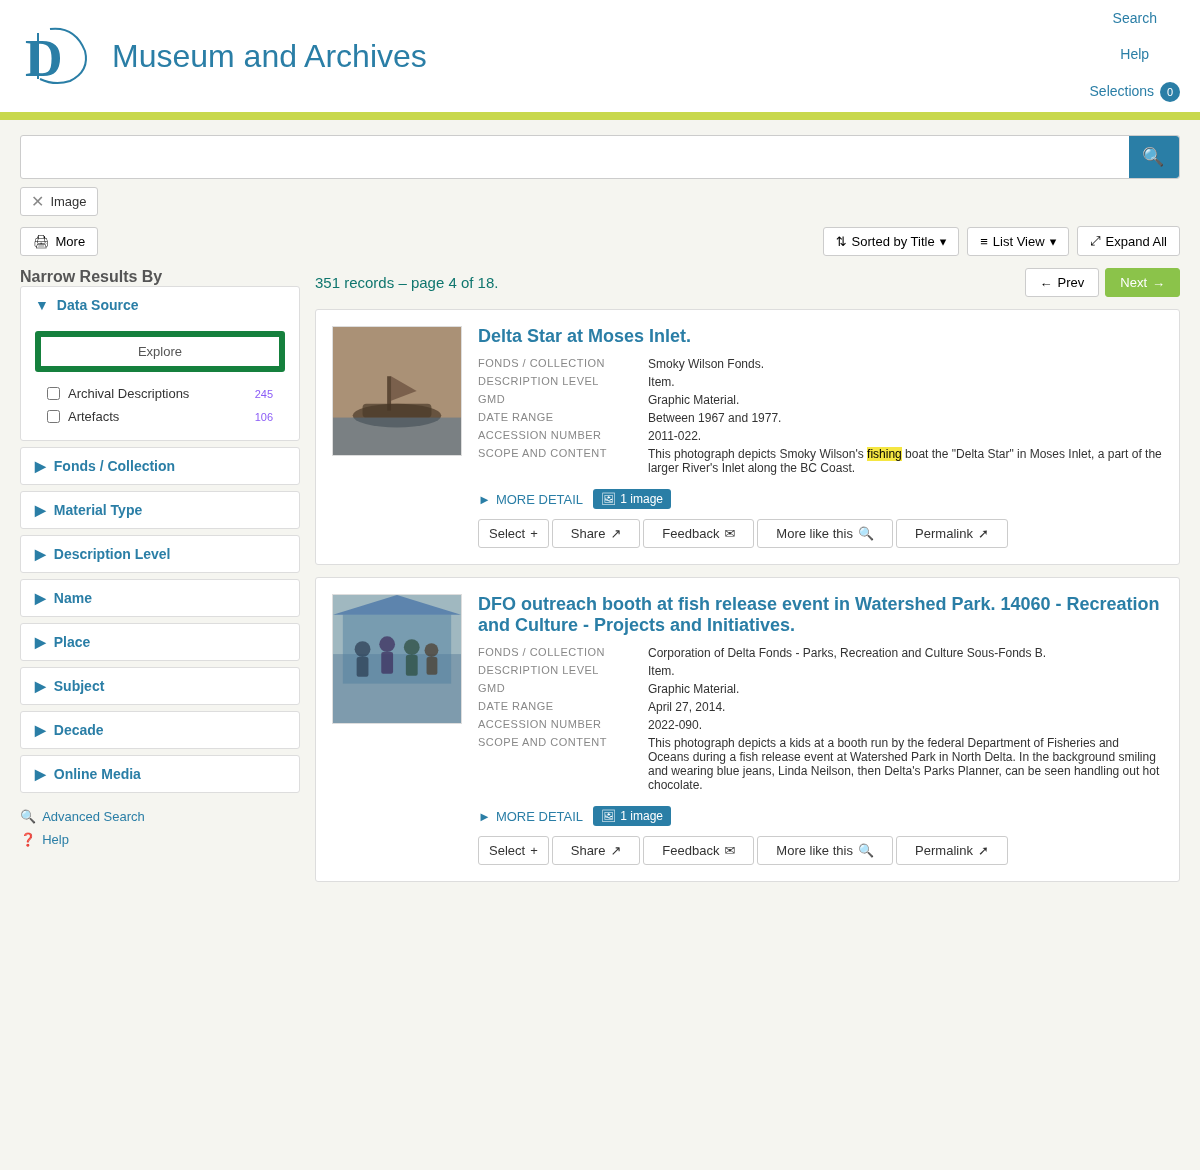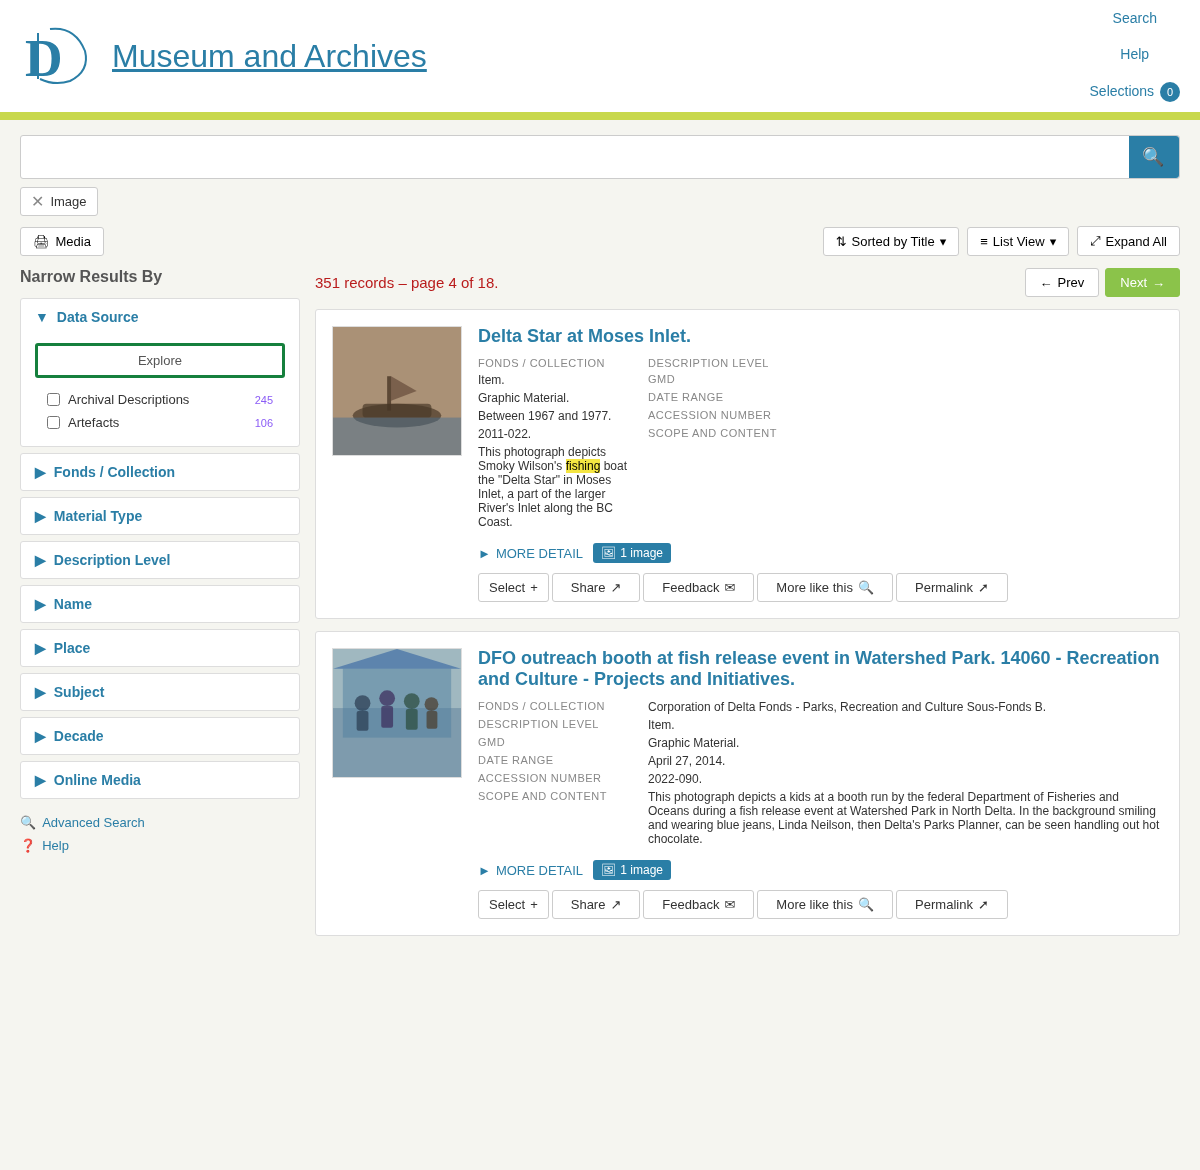--- a/index.html
+++ b/index.html
@@ -2,21 +2,21 @@
 <html><head>
   <meta charset="utf-8">
   <style>
     * { box-sizing: border-box; margin: 0; padding: 0; }
     body { font-family: Arial, sans-serif; font-size: 14px; background: #f5f5f0; color: #333; }
 
     
     .header { background: white; display: flex; align-items: center; justify-content: space-between; padding: 10px 20px; border-bottom: 3px solid #c8d84c; }
     .header-logo { display: flex; align-items: center; gap: 12px; }
     .logo-svg { width: 80px; height: 70px; }
-    .header-title { font-size: 32px; color: #2a7ea6; font-weight: normal; text-decoration: underline; }
+    .header-title { font-size: 32px; color: #2a7ea6; font-weight: normal; }
     .header-nav { display: flex; gap: 20px; align-items: center; flex-direction: column; }
     .header-nav a { color: #2a7ea6; text-decoration: none; font-size: 14px; }
     .selections-badge { background: #2a7ea6; color: white; border-radius: 50%; width: 20px; height: 20px; display: inline-flex; align-items: center; justify-content: center; font-size: 11px; margin-left: 2px; }
 
     
     .green-bar { background: #c8d84c; height: 5px; }
 
     
     .main { background: #f5f5f0; padding: 15px 20px; }
 
@@ -34,38 +34,38 @@
     .toolbar { display: flex; align-items: center; justify-content: space-between; margin-bottom: 12px; }
     .print-btn { display: flex; align-items: center; gap: 6px; background: white; border: 1px solid #ccc; border-radius: 3px; padding: 6px 12px; cursor: pointer; font-size: 13px; }
     .toolbar-right { display: flex; gap: 8px; align-items: center; }
     .sort-btn, .view-btn, .expand-btn { display: flex; align-items: center; gap: 5px; background: white; border: 1px solid #ccc; border-radius: 3px; padding: 6px 12px; cursor: pointer; font-size: 13px; }
 
     
     .content-area { display: flex; gap: 15px; }
 
     
     .sidebar { width: 280px; flex-shrink: 0; }
-    .narrow-title { font-size: 16px; font-weight: bold; color: #555; margin-bottom: 12px; }
+    .narrow-title { font-size: 16px; font-weight: bold; color: #555; margin-bottom: 0; }
     .sidebar-section { background: white; border: 1px solid #ddd; border-radius: 3px; margin-bottom: 6px; }
     .sidebar-section-header { display: flex; align-items: center; gap: 8px; padding: 10px 14px; cursor: pointer; color: #2a7ea6; font-size: 14px; font-weight: bold; }
     .sidebar-section-content { padding: 8px 14px 12px; }
-    .explore-btn { width: 100%; padding: 7px; border: 3px solid #15803d; border-radius: 3px; background: white; cursor: pointer; color: #555; font-size: 13px; }
+    .explore-btn { width: 100%; padding: 7px; border: 6px solid #15803d; border-radius: 3px; background: white; cursor: pointer; color: #555; font-size: 13px; }
     .checkbox-item { display: flex; align-items: center; gap: 8px; padding: 4px 12px; }
     .checkbox-item input[type=checkbox] { cursor: pointer; }
     .checkbox-label { flex: 1; font-size: 13px; }
     .checkbox-count { color: #8b5cf6; font-size: 11px; }
 
     
     .sidebar-links { margin-top: 12px; }
     .sidebar-link { display: flex; align-items: center; gap: 6px; color: #2a7ea6; text-decoration: none; font-size: 13px; padding: 4px 0; cursor: pointer; }
 
     
     .results-area { flex: 1; }
     .results-header { display: flex; align-items: center; justify-content: space-between; margin-bottom: 12px; }
-    .results-count { font-size: 15px; color: #b91c1c; }
+    .results-count { font-size: 15px; color: #0f766e; }
     .pagination { display: flex; gap: 6px; }
     .page-btn { display: flex; align-items: center; gap: 5px; padding: 6px 14px; border: 1px solid #ccc; border-radius: 3px; cursor: pointer; font-size: 13px; background: white; }
     .page-btn.next { background: #8bc34a; border-color: #8bc34a; color: white; }
 
     
     .record-card { background: white; border: 1px solid #ddd; border-radius: 3px; padding: 16px; margin-bottom: 12px; }
     .record-inner { display: flex; gap: 16px; }
     .thumb-placeholder { width: 130px; height: 130px; background: #b8a080; display: flex; align-items: center; justify-content: center; border: 1px solid #ddd; overflow: hidden; }
     .record-content { flex: 1; }
     .record-title { font-size: 18px; color: #2a7ea6; font-weight: bold; margin-bottom: 10px; text-decoration: none; display: block; }
@@ -116,21 +116,21 @@
   <div class="active-filters">
     <div class="filter-tag">
       <span class="remove-icon">✕</span>
       <span>Image</span>
     </div>
   </div>
 
   <div class="toolbar">
     <button class="print-btn">
       <span>🖨</span>
-      <span>Media</span>
+      <span>More</span>
     </button>
     <div class="toolbar-right">
       <button class="sort-btn">
         <span>⇅</span>
         <span>Sorted by Title</span>
         <span>▾</span>
       </button>
       <button class="view-btn">
         <span>≡</span>
         <span>List View</span>
@@ -266,20 +266,21 @@
               <polygon points="59,50 85,65 59,75" fill="#5a4030" opacity="0.6"></polygon>
               <rect x="30" y="78" width="70" height="14" rx="4" fill="#4a3a2a" opacity="0.7"></rect>
 
               <rect x="0" y="92" width="130" height="38" fill="#4a7090" opacity="0.5"></rect>
             </svg>
           </div>
           <div class="record-content">
             <a class="record-title">Delta Star at Moses Inlet.</a>
             <div class="record-fields">
               <span class="field-label">FONDS / COLLECTION</span>
+              <span class="field-value">Smoky Wilson Fonds.</span>
               <span class="field-label">DESCRIPTION LEVEL</span>
               <span class="field-value">Item.</span>
               <span class="field-label">GMD</span>
               <span class="field-value">Graphic Material.</span>
               <span class="field-label">DATE RANGE</span>
               <span class="field-value">Between 1967 and 1977.</span>
               <span class="field-label">ACCESSION NUMBER</span>
               <span class="field-value">2011-022.</span>
               <span class="field-label">SCOPE AND CONTENT</span>
               <span class="field-value">This photograph depicts Smoky Wilson's <mark class="fishing-highlight">fishing</mark> boat the "Delta Star" in Moses Inlet, a part of the larger River's Inlet along the BC Coast.</span>

